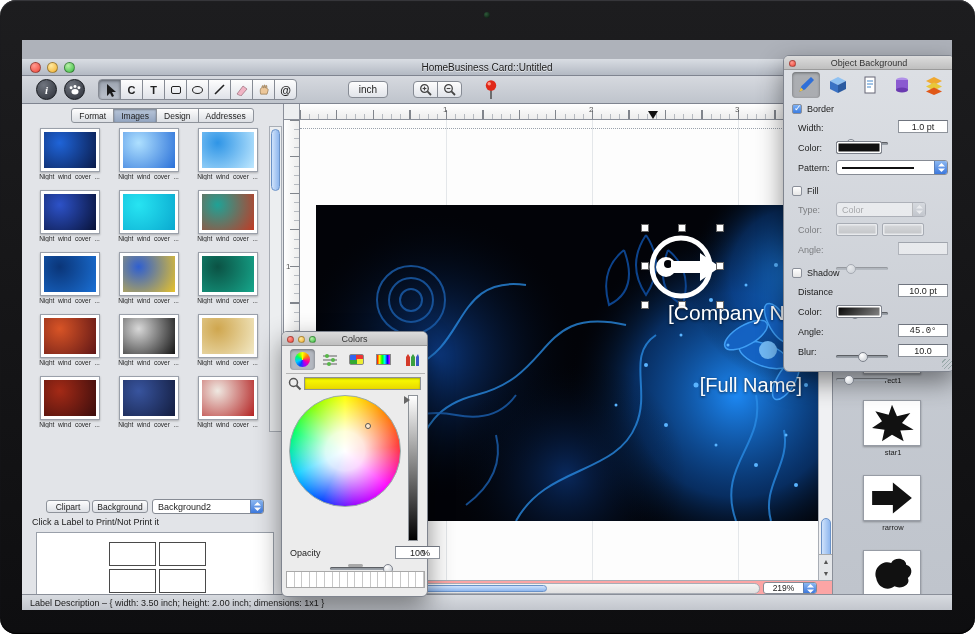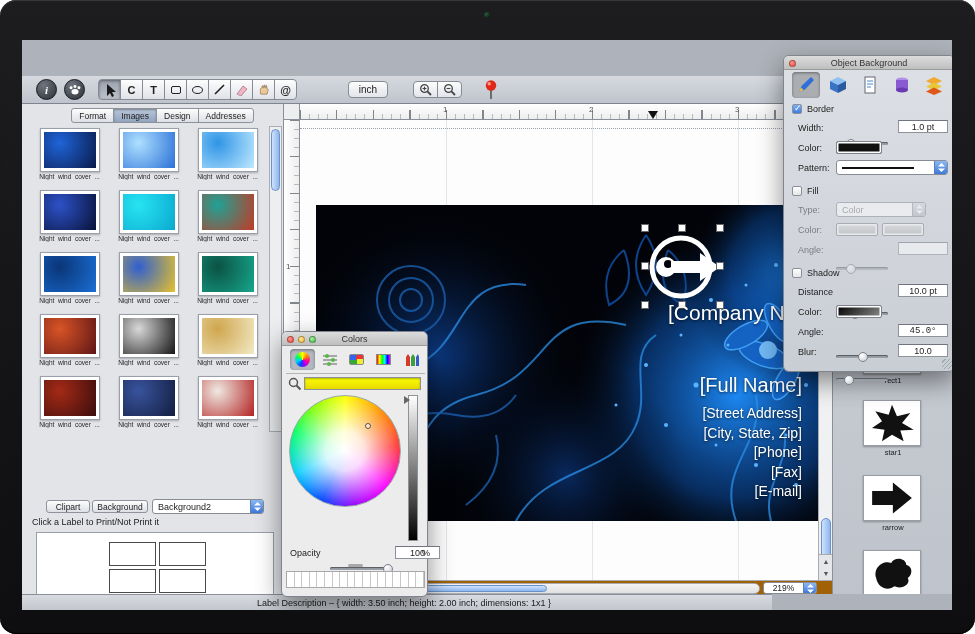--- a/index.html
+++ b/index.html
@@ -70,34 +70,34 @@
   .ccontent{position:absolute;left:16px;top:16px;width:518px;height:460px;background:#fdfdfd;overflow:hidden;}
   .guide{position:absolute;left:0;top:8px;width:100%;border-top:1px dotted #9aa2ac;}
   .vline{position:absolute;top:0;width:1px;height:100%;background:#e4e7ea;}
   .card{position:absolute;left:16px;top:85px;width:502px;height:316px;background:#020308;}
   .card-company{position:absolute;left:368px;top:181px;font-size:21px;color:#fff;white-space:nowrap;text-shadow:0 1px 3px rgba(0,0,0,.7);}
   .card-name{position:absolute;right:16px;top:254px;font-size:20px;color:#fff;text-shadow:0 1px 3px rgba(0,0,0,.7);}
   .card-contact{position:absolute;right:16px;top:284px;text-align:right;font-size:14px;line-height:19.5px;color:#fff;text-shadow:0 1px 3px rgba(0,0,0,.7);}
   .vscroll{position:absolute;left:534px;top:16px;width:14px;height:460px;background:#f0f1f3;border-left:1px solid #a8adb5;}
   .vthumb{position:absolute;left:1.5px;top:398px;width:10px;height:46px;border-radius:5px;background:linear-gradient(90deg,#cfe2fb,#8db6ee);border:1px solid #6a92c8;}
   .vsarrows{position:absolute;left:0;bottom:0;width:14px;height:26px;background:#e4e6e9;border-top:1px solid #aaa;display:flex;flex-direction:column;align-items:center;justify-content:space-around;font-size:7px;color:#555;}
-  .cbottom{position:absolute;left:0;top:476px;width:548px;height:14px;background:#a16207;border-top:1px solid #a8adb5;}
+  .cbottom{position:absolute;left:0;top:476px;width:548px;height:14px;background:#fca5a5;border-top:1px solid #a8adb5;}
   .vtab{position:absolute;top:1px;height:12px;font-size:7px;display:flex;align-items:center;justify-content:center;border:1px solid #8a96aa;border-radius:3px 3px 0 0;padding:0 6px;color:#333;}
   .vtab.active{background:linear-gradient(#d3deee,#a9bdd9);}
   .vtab.idle{background:#dfe2e6;color:#666;}
   .hscroll{position:absolute;left:110px;top:1.5px;width:366px;height:11px;background:linear-gradient(#f4f4f4,#e0e0e0);border:1px solid #a8adb5;border-radius:6px;}
   .hthumb{position:absolute;left:2px;top:1px;width:150px;height:7px;border-radius:4px;background:linear-gradient(#cfe2fb,#8db6ee);border:1px solid #6a92c8;}
   .zoomctl{position:absolute;left:479px;top:1px;width:54px;height:12px;background:#fff;border:1px solid #868b94;border-radius:3px;display:flex;overflow:hidden;}
   .zoomctl .ztext{flex:1;font-size:8.5px;display:flex;align-items:center;justify-content:center;color:#222;}
   
   .shapespanel{position:absolute;left:810px;top:64px;width:120px;height:490px;background:linear-gradient(#cdd1d8,#bfc4cc);border-left:1px solid #8a8f99;overflow:hidden;}
   .shapecard{position:absolute;left:30px;width:58px;height:46px;background:#fff;border:1px solid #979ca5;box-shadow:0 1px 2px rgba(0,0,0,.3);display:flex;align-items:center;justify-content:center;}
   .shapelabel{position:absolute;left:0;width:120px;text-align:center;font-size:7.5px;color:#1a1a1a;}
   
-  .statusbar{position:absolute;left:0;top:554px;width:750px;height:16px;background:linear-gradient(#d8dbe0,#c2c6cd);border-top:1px solid #8a8f99;display:flex;align-items:center;padding-left:14px;font-size:9px;color:#1a1a1a;justify-content:center;}
+  .statusbar{position:absolute;left:0;top:554px;width:930px;height:16px;background:linear-gradient(#d8dbe0,#c2c6cd);border-top:1px solid #8a8f99;display:flex;align-items:center;padding-left:8px;font-size:9px;color:#1a1a1a;}
   
   .panel{position:absolute;border-radius:6px;box-shadow:0 10px 26px rgba(0,0,0,.45);border:1px solid #7f848e;}
   .ptitle{height:14px;background:linear-gradient(#dcdcdc,#bfbfbf);border-radius:5px 5px 0 0;display:flex;align-items:center;justify-content:center;font-size:9px;color:#333;position:relative;border-bottom:1px solid #9a9a9a;}
   .dot{position:absolute;top:3.5px;width:7px;height:7px;border-radius:50%;border:1px solid rgba(0,0,0,.3);}
   
   .colorspanel{left:259px;top:291px;width:147px;height:266px;background:#ececec;}
   .cicons{position:absolute;left:8px;top:17px;display:flex;gap:2px;}
   .cicon{width:25px;height:21px;display:flex;align-items:center;justify-content:center;border-radius:4px;}
   .cicon.active{background:#b3b8c0;box-shadow:inset 0 1px 3px rgba(0,0,0,.4);}
   .wheelicon{width:15px;height:15px;border-radius:50%;background:conic-gradient(#ff0 0deg,#f80 50deg,#f09 110deg,#90f 160deg,#04f 200deg,#0cf 250deg,#0f6 300deg,#8f0 330deg,#ff0 360deg);}
@@ -131,20 +131,28 @@
 </head>
 <body>
 
 <div id="stage">
   <div class="bezel"></div>
   <div class="camera"></div>
 
   <div class="screen">
 
 
+    <div class="titlebar">
+      <div class="lights">
+        <span class="light red"></span>
+        <span class="light yellow"></span>
+        <span class="light green"></span>
+      </div>
+      <span>HomeBusiness Card::Untitled</span>
+    </div>
 
     <div class="toolbar">
       <div class="roundbtn" style="left:14px;top:3px;">
           <span style="font-family:'Liberation Serif',serif;font-style:italic;font-weight:bold;">i</span>
         </div>
       <div class="roundbtn" style="left:42px;top:3px;">
         <svg width="14" height="13" viewBox="0 0 16 14">
             <ellipse cx="8" cy="9.5" rx="4" ry="3.2" fill="#fff"></ellipse>
             <circle cx="3.5" cy="5" r="1.7" fill="#fff"></circle>
             <circle cx="8" cy="3.6" r="1.7" fill="#fff"></circle>
@@ -446,27 +454,20 @@
                 <rect x="400.5" y="57.5" width="7" height="7"></rect>
               <rect x="325.5" y="96.5" width="7" height="7"></rect>
                 <rect x="362.5" y="96.5" width="7" height="7"></rect>
                 <rect x="400.5" y="96.5" width="7" height="7"></rect>
             </g>
           </svg>
         </div>
 
         <div class="card-company">[Company Name]</div>
         <div class="card-name">[Full Name]</div>
-        <div class="card-contact" id="contact-lines">
-            <div>[Street Address]</div>
-            <div>[City, State, Zip]</div>
-            <div>[Phone]</div>
-            <div>[Fax]</div>
-            <div>[E-mail]</div>
-          </div>
       </div>
 
       <div class="vscroll">
         <div class="vthumb"></div>
         <div class="vsarrows">
             <span>▲</span>
             <span>▼</span>
           </div>
       </div>
 

